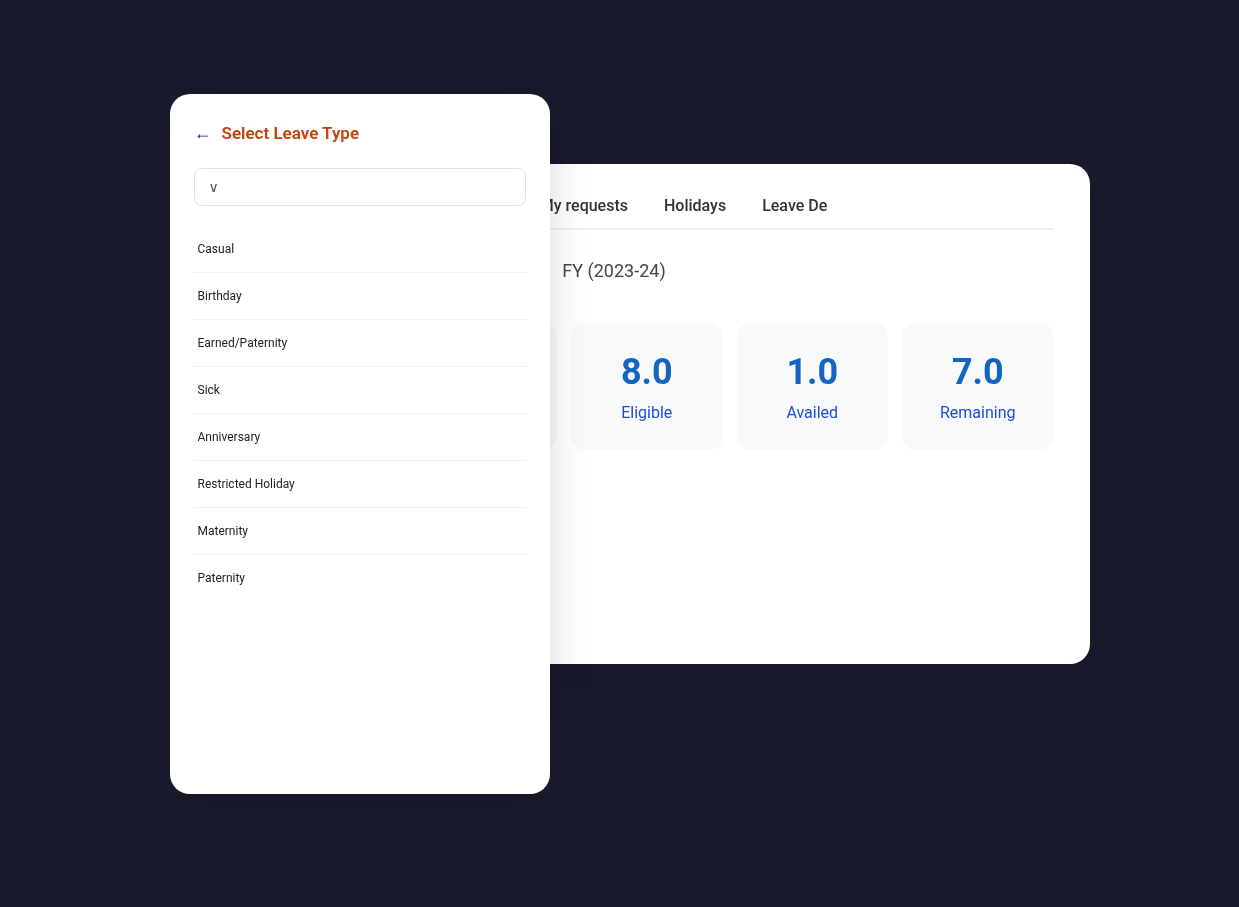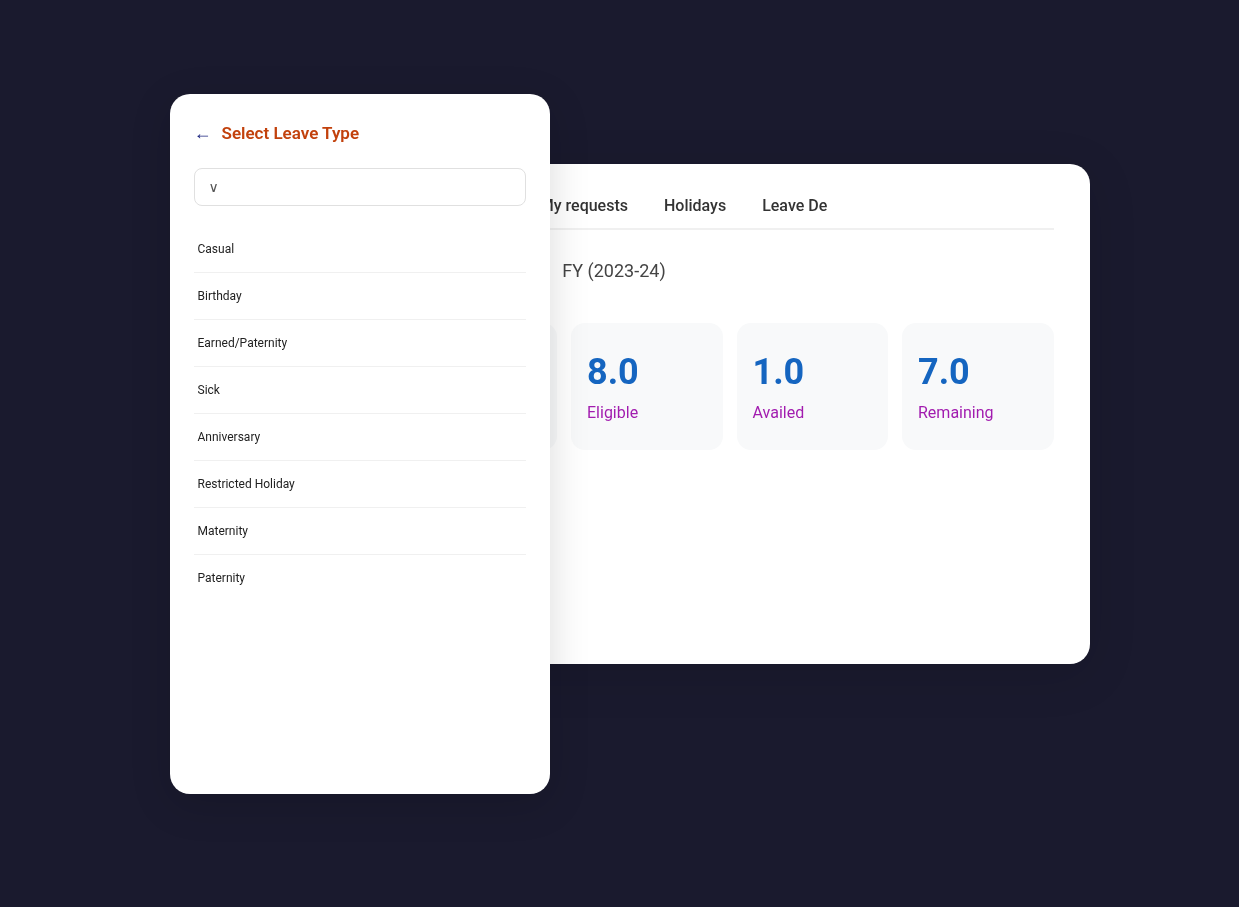--- a/index.html
+++ b/index.html
@@ -150,33 +150,33 @@
       grid-template-columns: repeat(4, 1fr);
       gap: 14px;
     }
 
     .stat-card {
       background: #f8f9fa;
       border-radius: 14px;
       padding: 28px 16px;
       display: flex;
       flex-direction: column;
-      align-items: flex-start;
+      align-items: center;
       gap: 10px;
     }
 
     .stat-value {
       font-size: 36px;
       font-weight: 700;
       color: #1565c0;
     }
 
     .stat-label {
       font-size: 16px;
-      color: #a21caf;
+      color: #1d4ed8;
       font-weight: 400;
     }
   </style>
 </head>
 <body>
 
 <div class="scene">
 
   <div class="leave-type-panel">
     <div class="panel-header">

